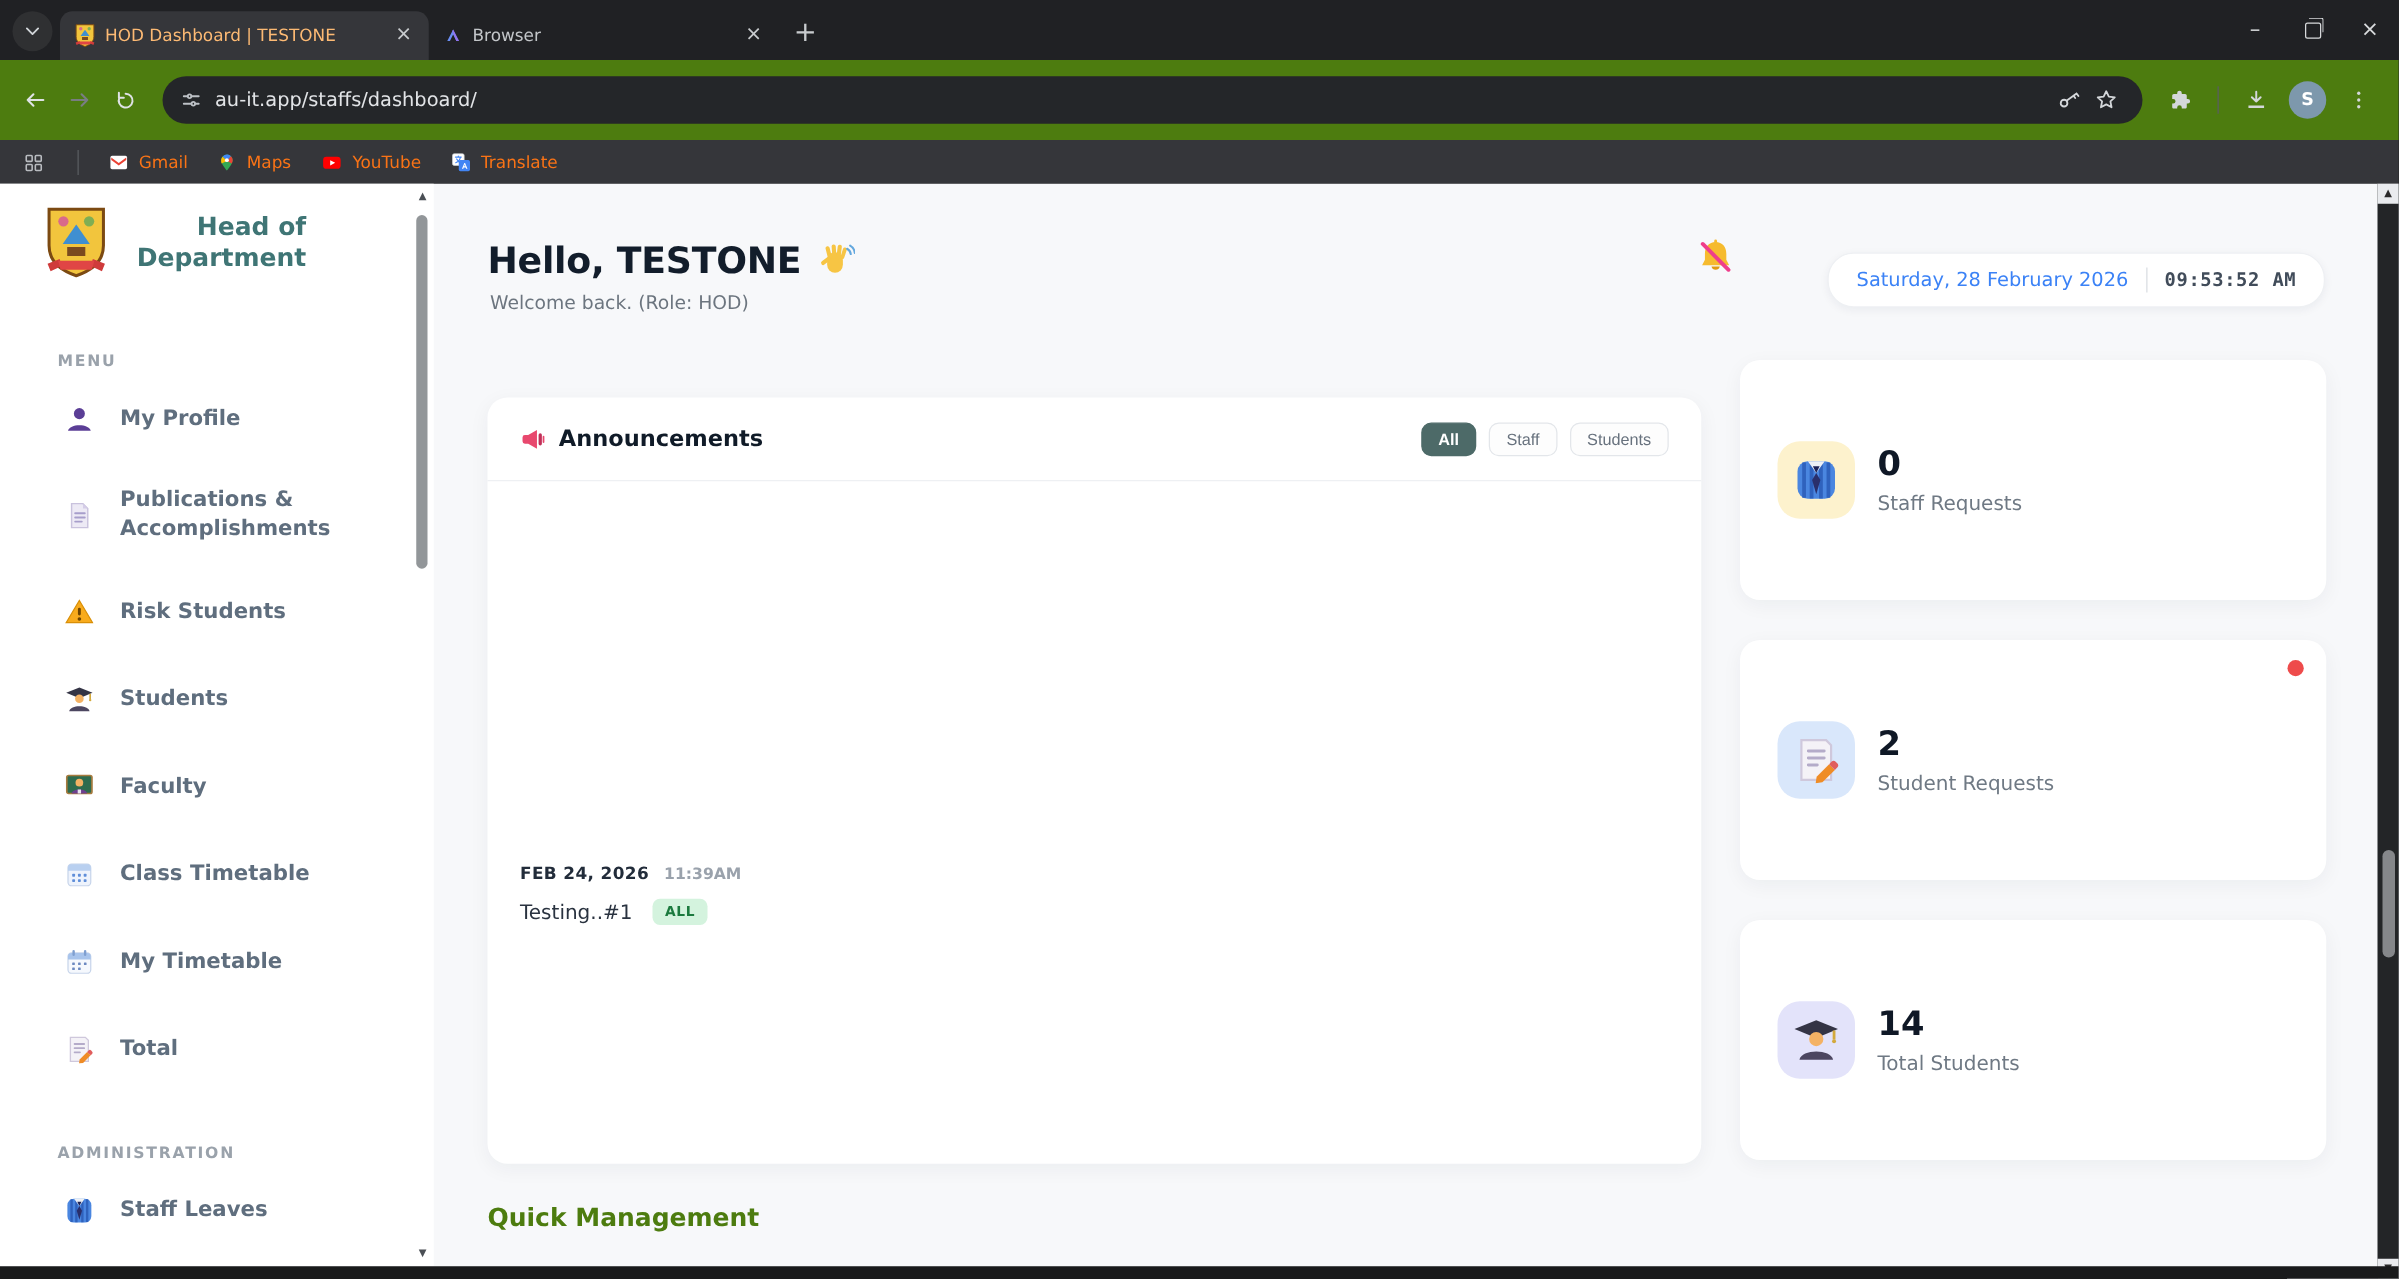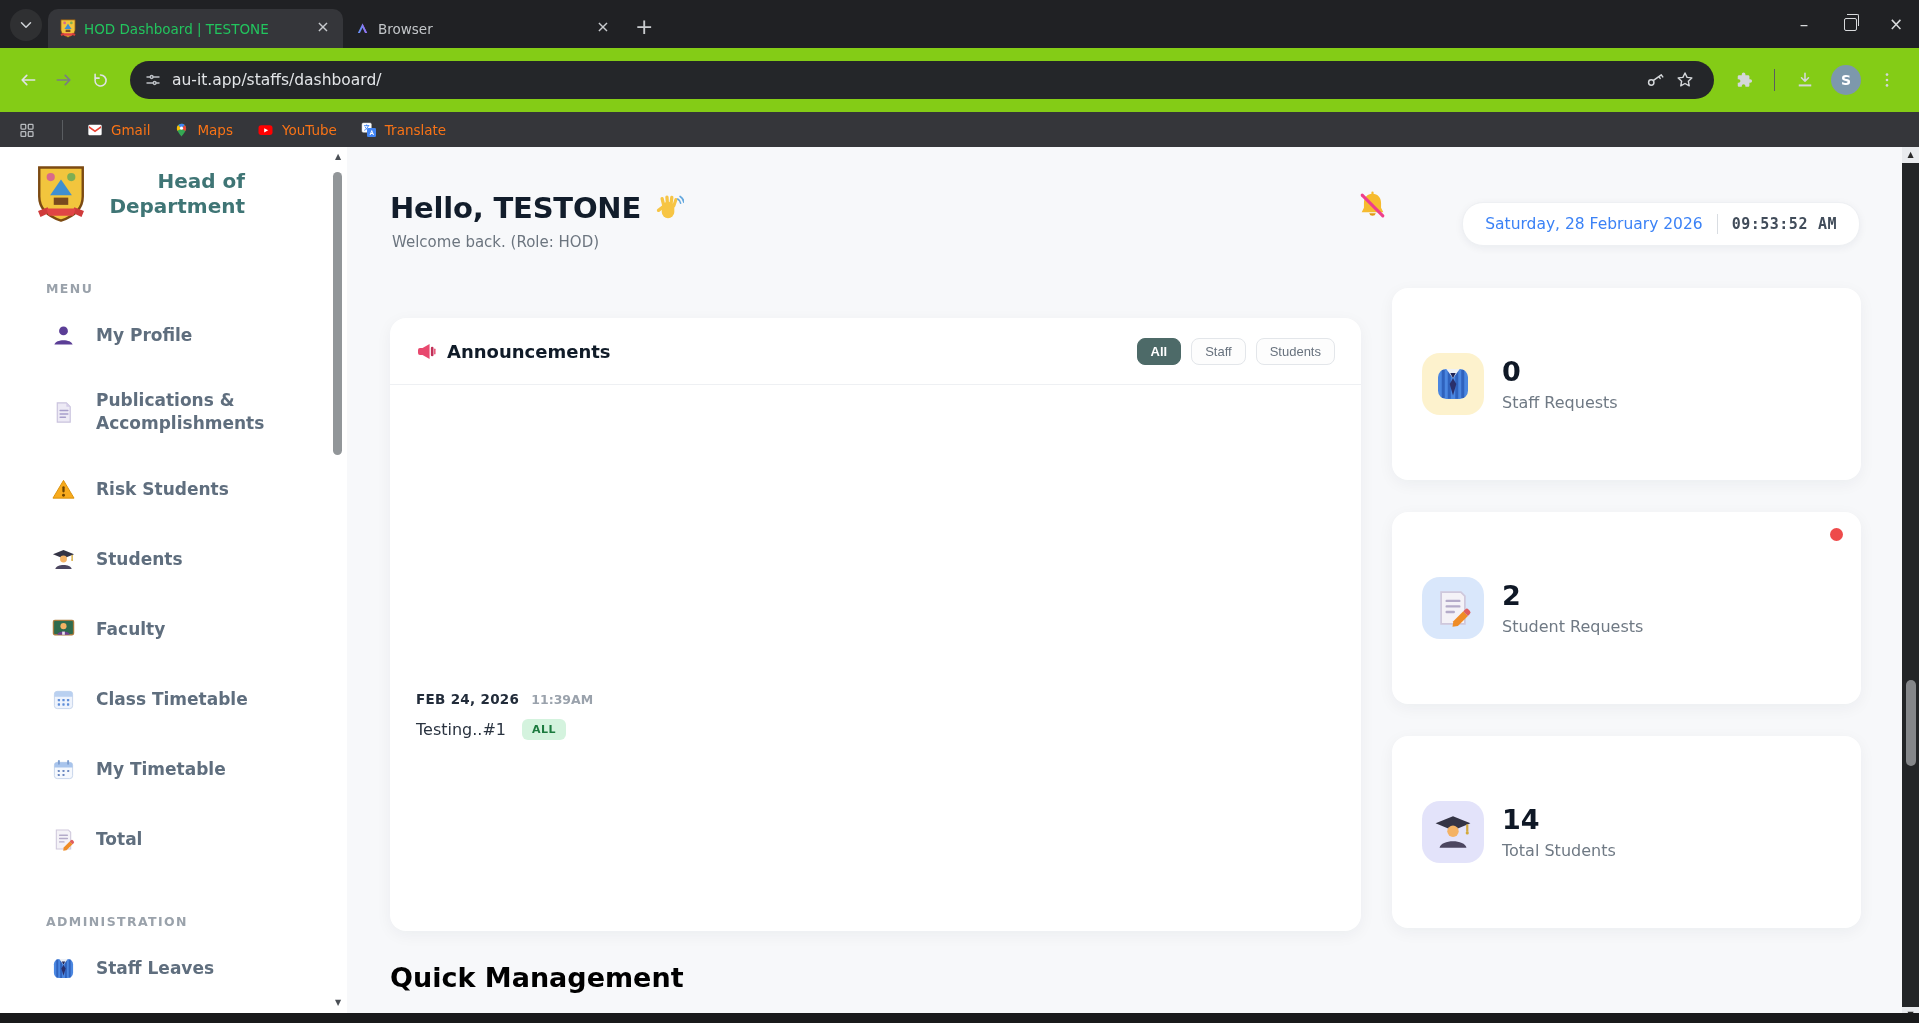--- a/index.html
+++ b/index.html
@@ -8,31 +8,31 @@
   svg.ic{display:inline-block;vertical-align:middle;}
 
   
   .titlebar{position:absolute;left:0;top:0;width:100%;height:48px;background:#202124;
     display:flex;align-items:flex-end;}
   .tabsearch{width:32px;height:32px;border-radius:50%;background:#2f3032;margin:0 6px 7px 10px;
     display:flex;align-items:center;justify-content:center;}
   .tab{height:39px;display:flex;align-items:center;padding:0 10px 0 12px;box-sizing:border-box;}
   .tab.active{width:295px;background:#35363a;border-radius:10px 10px 0 0;}
   .tab.inactive{width:280px;}
-  .tab .title{flex:1;font-size:13.5px;color:#22c55e;white-space:nowrap;overflow:hidden;margin:0 8px;}
+  .tab .title{flex:1;font-size:13.5px;color:#fdba74;white-space:nowrap;overflow:hidden;margin:0 8px;}
   .tab.inactive .title{color:#c3c6c9;}
   .tab-close{color:#c8cbce;font-size:16px;line-height:16px;width:20px;height:20px;text-align:center;border-radius:50%;}
   .newtab{color:#c8cbce;font-size:22px;margin:0 0 9px 12px;}
   .win-controls{margin-left:auto;display:flex;align-self:stretch;}
   .winbtn{width:46px;height:48px;display:flex;align-items:center;justify-content:center;color:#d8dadc;font-size:17px;}
   .restore-glyph{width:11px;height:11px;border:1.4px solid #d8dadc;border-radius:2px;position:relative;}
   .restore-glyph:before{content:"";position:absolute;left:2px;top:-5px;width:11px;height:11px;
     border-top:1.4px solid #d8dadc;border-right:1.4px solid #d8dadc;border-radius:0 2px 0 0;}
 
-  .toolbar{position:absolute;left:0;top:48px;width:100%;height:64px;background:#84cc16;
+  .toolbar{position:absolute;left:0;top:48px;width:100%;height:64px;background:#4d7c0f;
     display:flex;align-items:center;padding:0 10px;box-sizing:border-box;}
   .navbtn{width:36px;height:36px;display:flex;align-items:center;justify-content:center;color:#dfe2e5;}
   .navbtn.disabled{color:#797d82;}
   .omnibox{flex:1;height:38px;background:#242629;border-radius:19px;margin:0 12px;
     display:flex;align-items:center;padding:0 14px;box-sizing:border-box;}
   .url{flex:1;color:#e2e4e7;font-size:15.5px;margin-left:10px;white-space:nowrap;overflow:hidden;}
   .toolbar-right{display:flex;align-items:center;gap:8px;margin-right:4px;}
   .tb-sep{width:1px;height:22px;background:#5a5d61;margin:0 4px;}
   .avatar{width:30px;height:30px;border-radius:50%;background:#7d98ac;color:#fff;font-size:14px;font-weight:bold;
     display:flex;align-items:center;justify-content:center;}
@@ -87,21 +87,21 @@
     padding:4px 10px;border-radius:6px;}
 
   .stats{position:absolute;left:1392px;top:141px;width:469px;display:flex;flex-direction:column;gap:32px;}
   .stat{height:192px;display:flex;align-items:center;padding-left:30px;gap:18px;position:relative;cursor:pointer;box-sizing:border-box;}
   .tile{width:62px;height:62px;border-radius:18px;display:flex;align-items:center;justify-content:center;}
   .tile.yellow{background:#fdf2cd;} .tile.blue{background:#d9e7fb;} .tile.purple{background:#e3e3fa;}
   .stat .num{font-size:27px;font-weight:800;color:#0f1826;line-height:30px;}
   .stat .lab{font-size:16px;color:#6f7984;margin-top:6px;}
   .reddot{position:absolute;top:16px;right:18px;width:13px;height:13px;border-radius:50%;background:#ee4b4b;}
 
-  .quick-title{position:absolute;left:390px;top:815px;font-size:27px;font-weight:800;color:#000000;}
+  .quick-title{position:absolute;left:390px;top:815px;font-size:20px;font-weight:800;color:#4d7c0f;}
 
   .pg-scroll{position:absolute;right:0;top:0;width:17px;height:876px;background:#232527;}
   .pg-scroll .box{position:absolute;right:0;width:17px;height:16px;background:#e9ebee;color:#2a2a2a;
     font-size:8px;text-align:center;line-height:16px;}
   .pg-thumb{position:absolute;right:3px;top:533px;width:10px;border-radius:5px;height:86px;background:#85878a;}
 </style>
 </head>
 <body>
 
 <svg style="position:absolute;width:0;height:0" aria-hidden="true">

